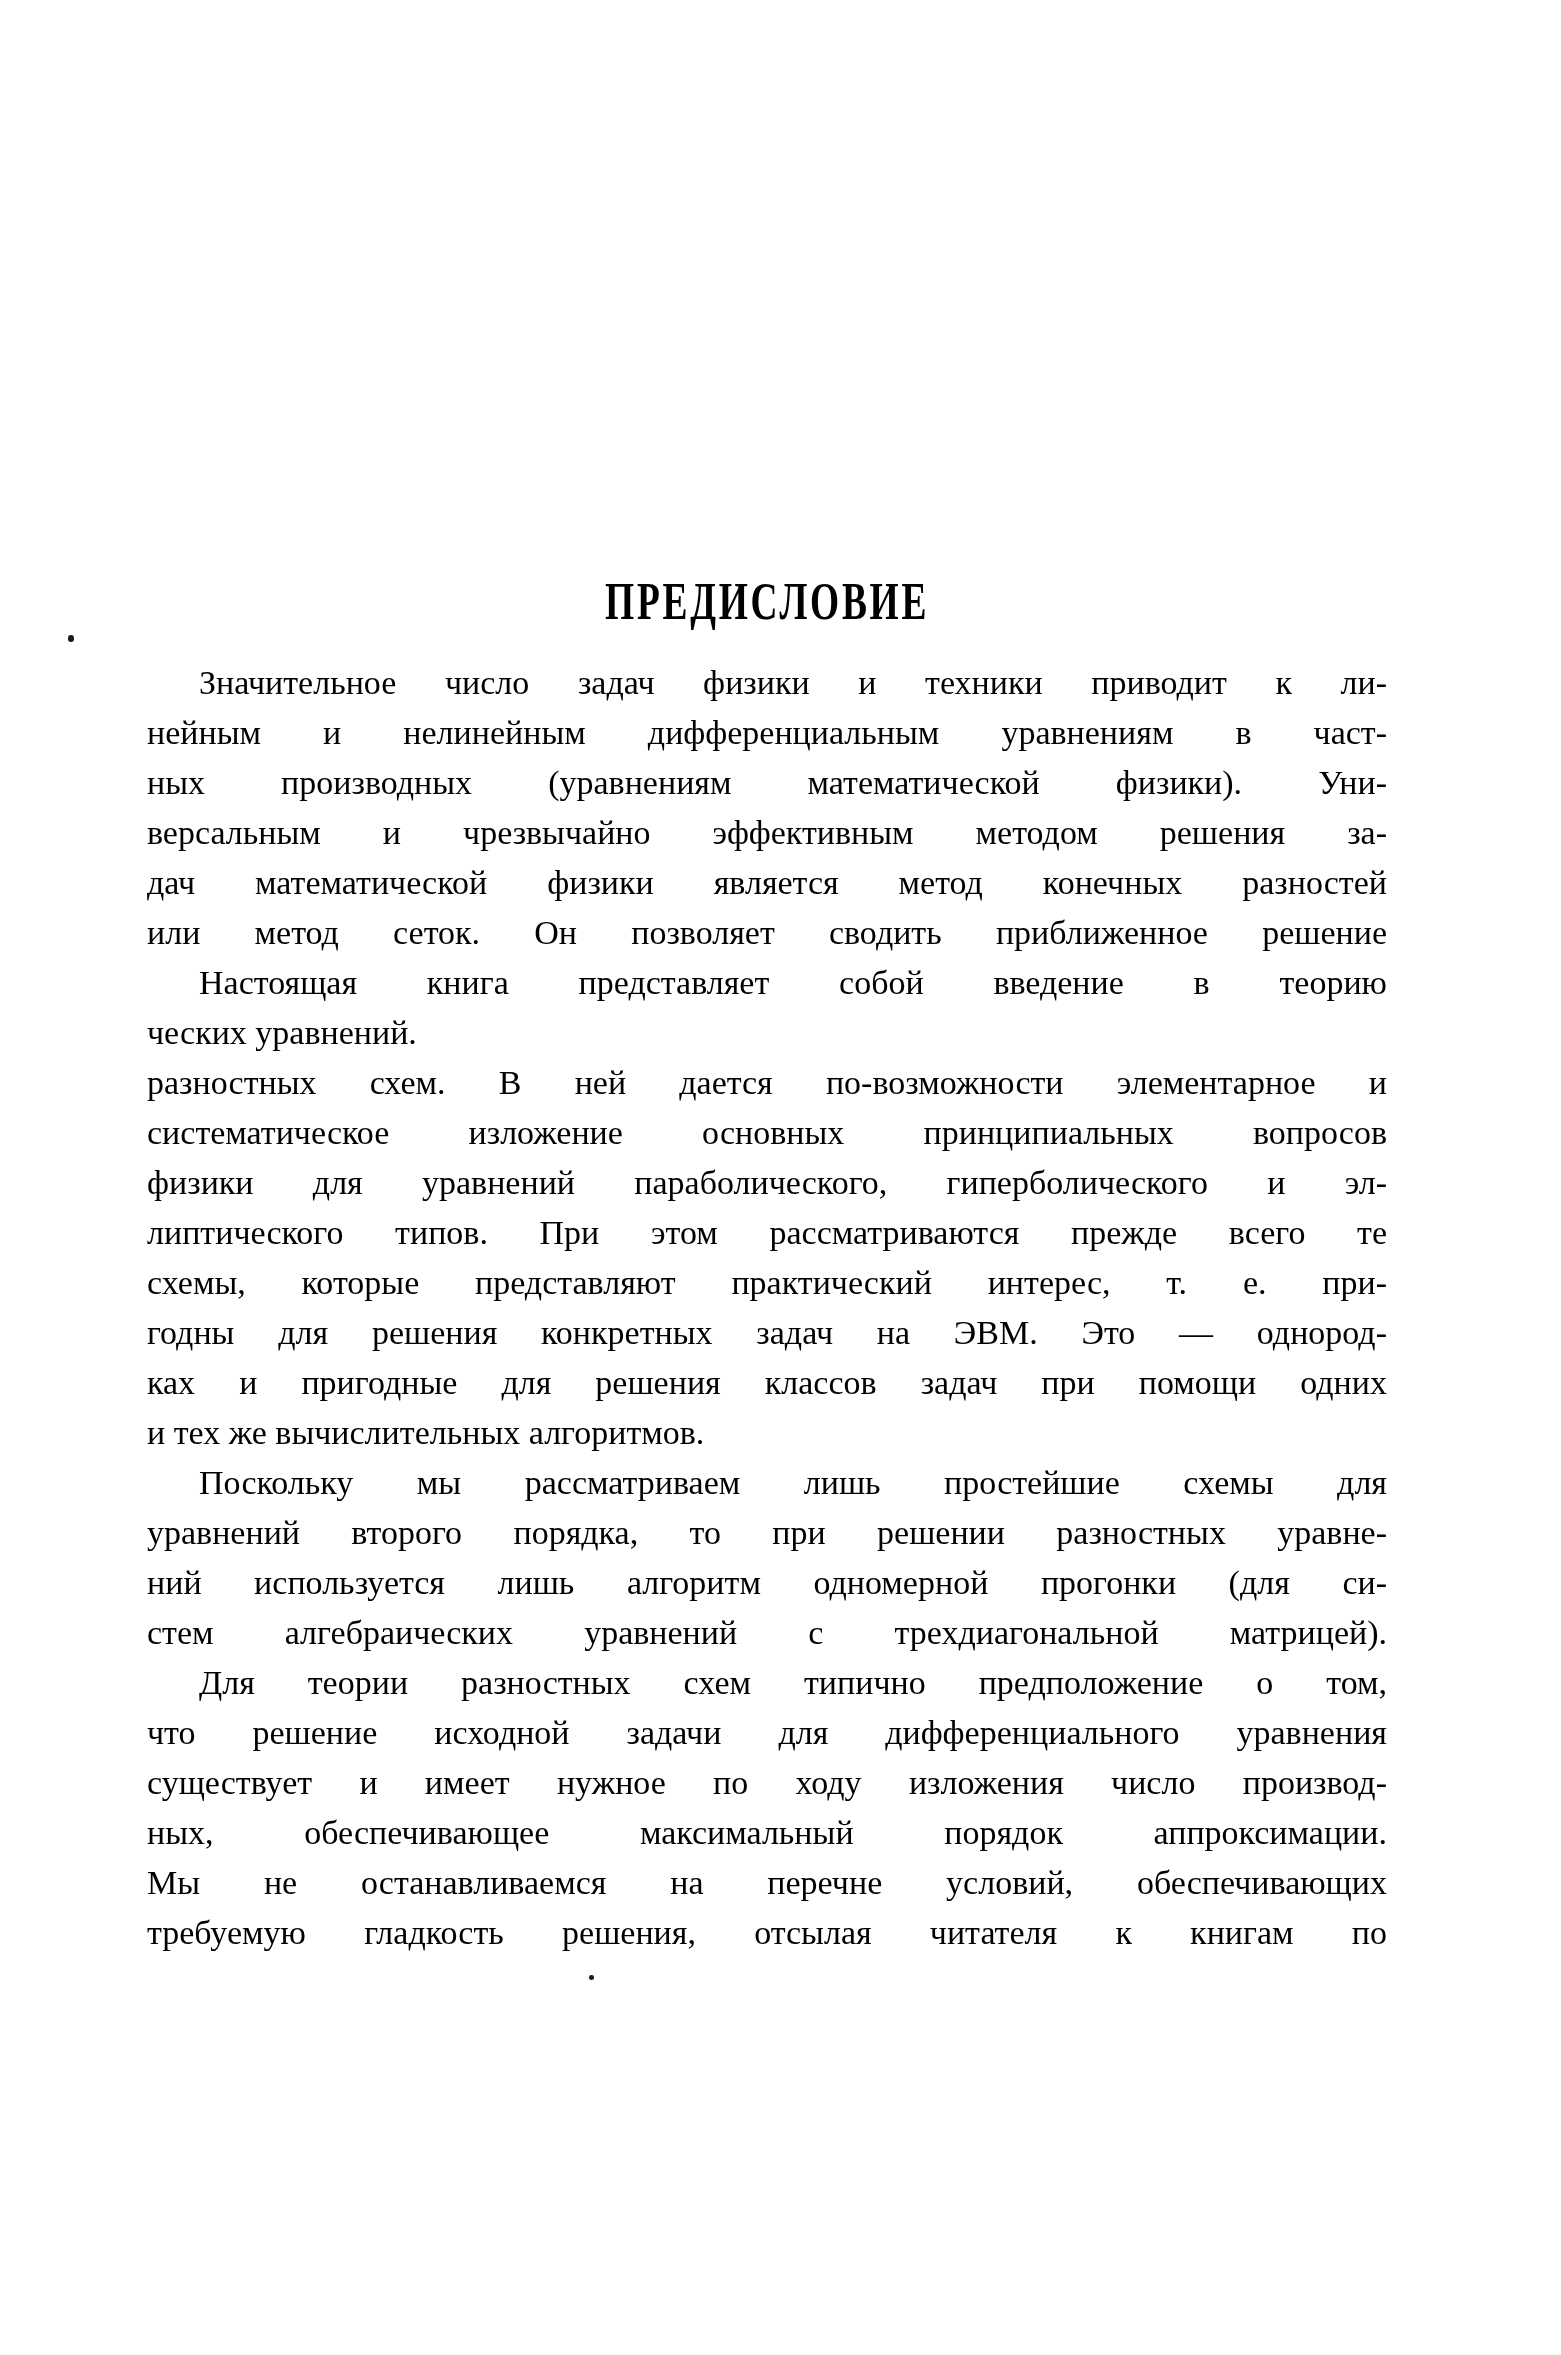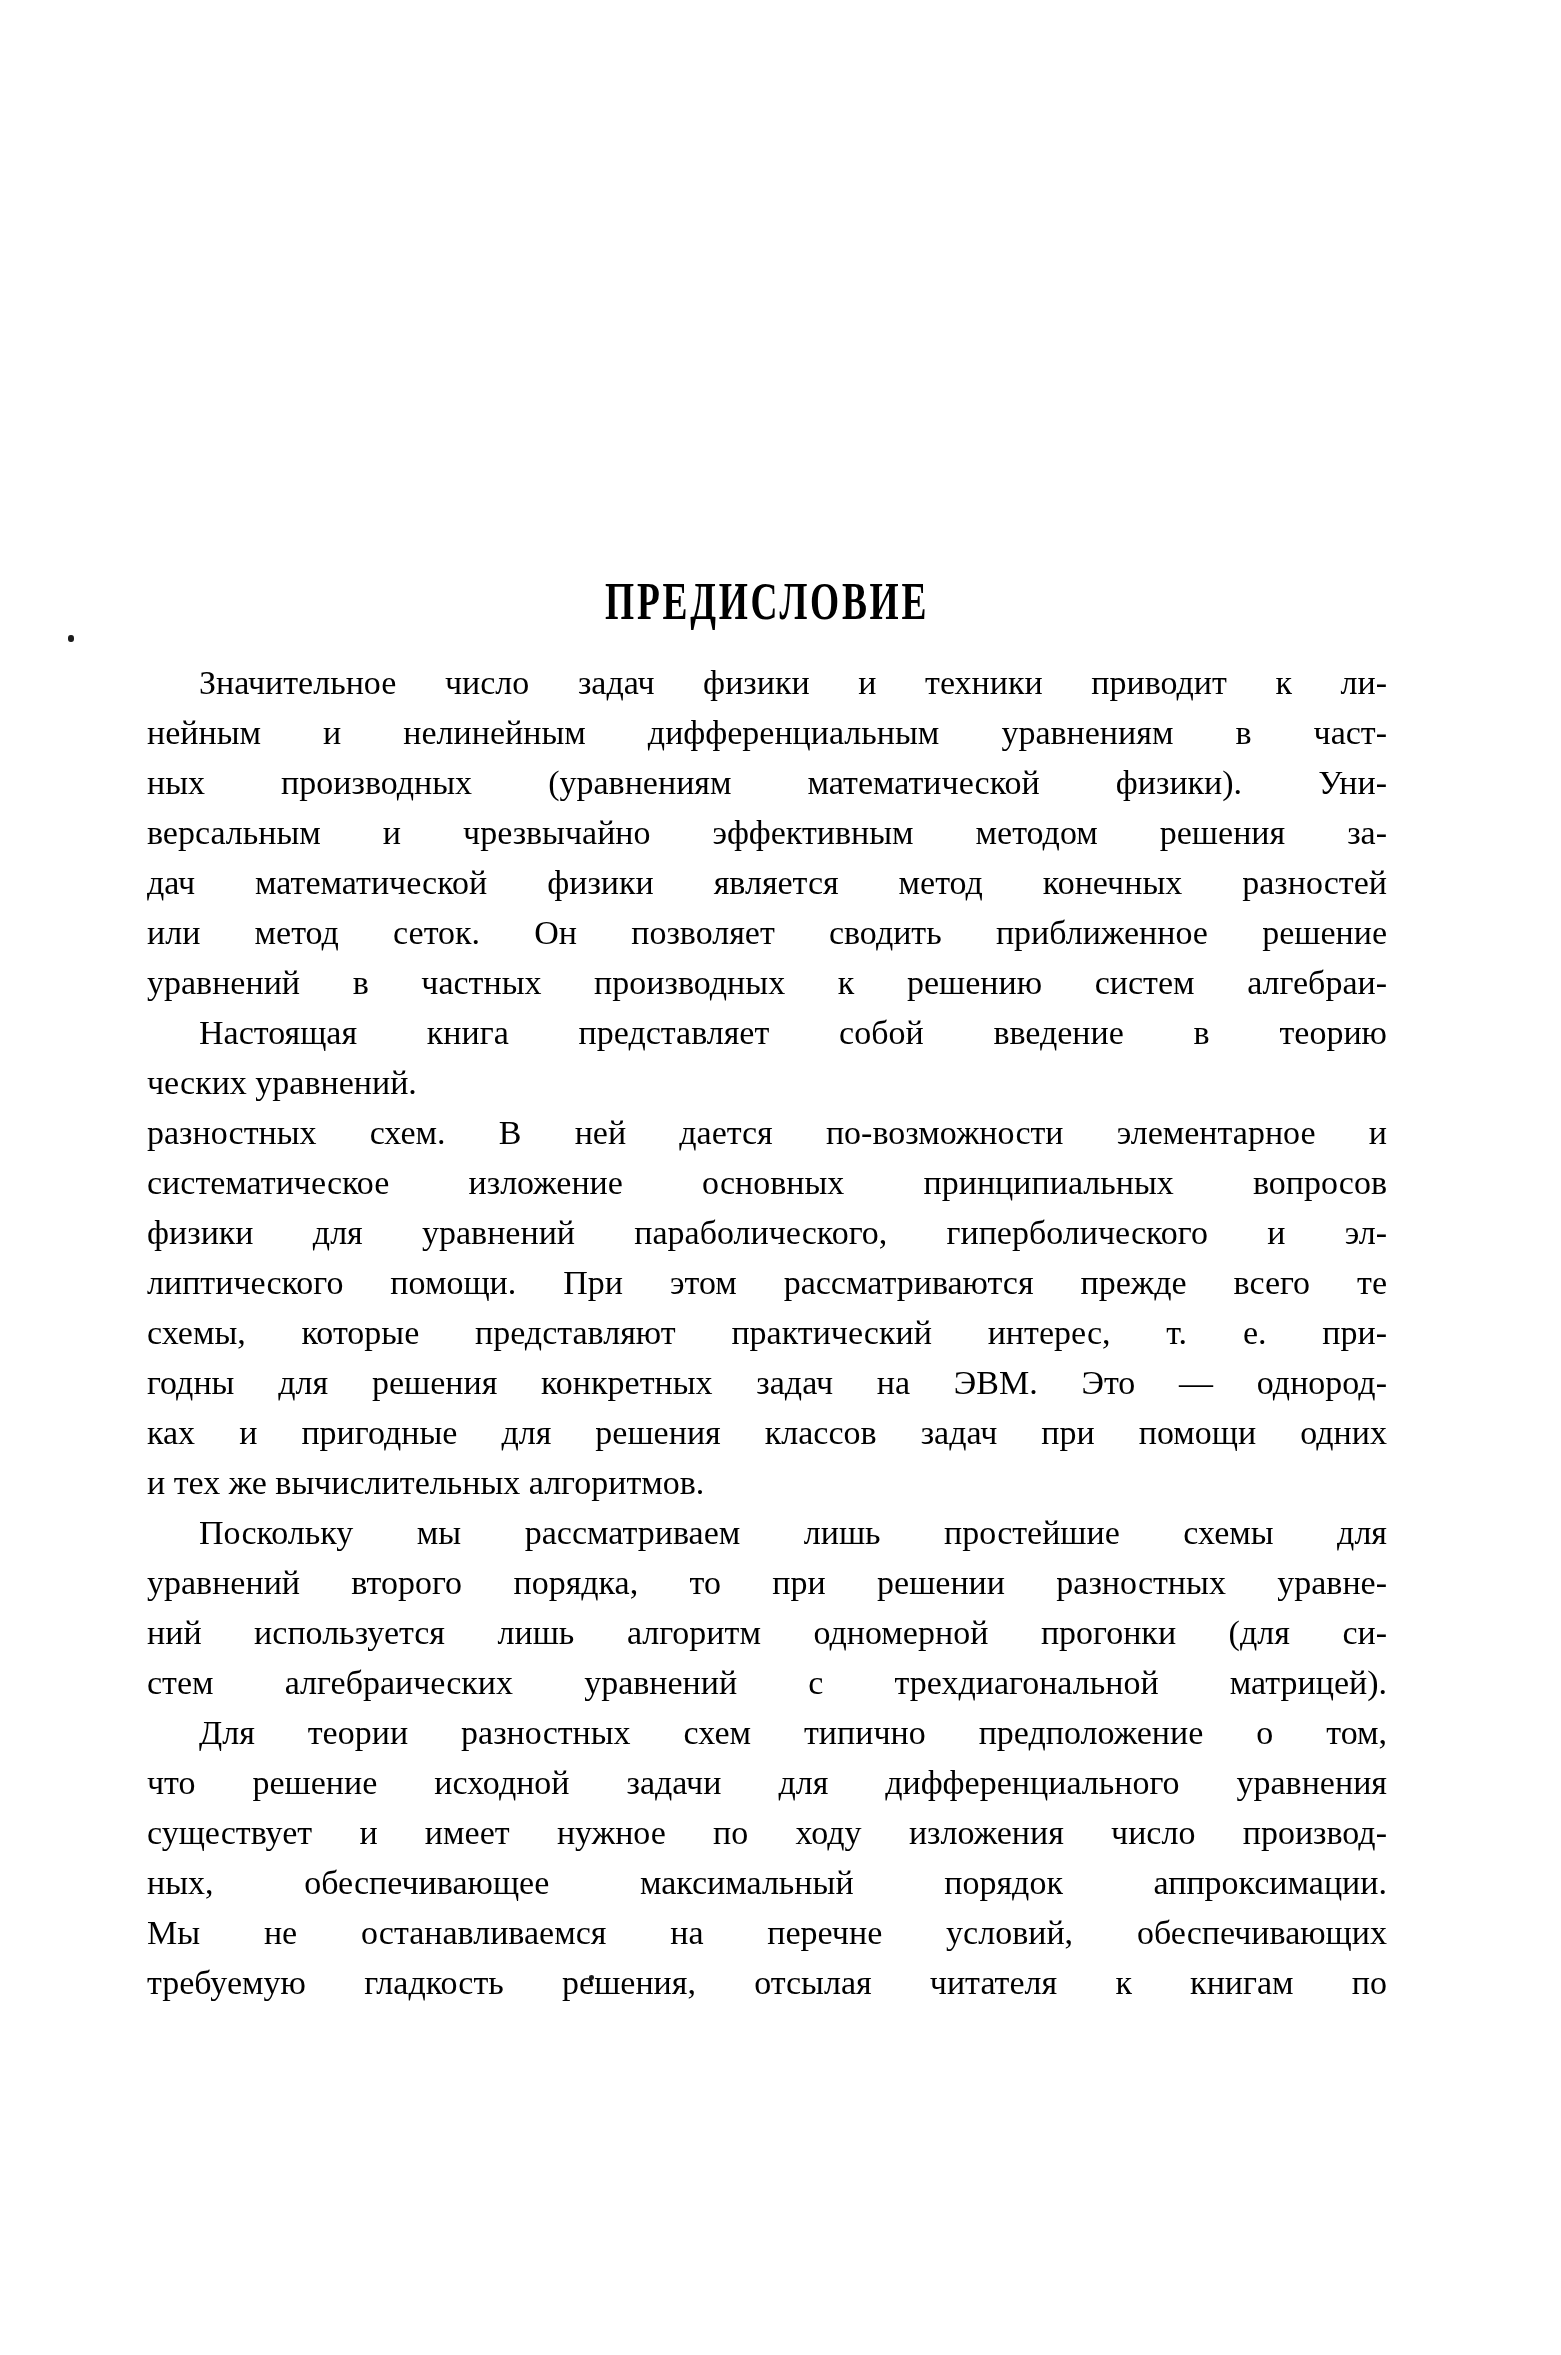--- a/index.html
+++ b/index.html
@@ -74,27 +74,26 @@
     <span class="squeeze">ПРЕДИСЛОВИЕ</span>
   </div>
 
   <div class="text-block">
       <div class="line indent">Значительное число задач физики и техники приводит к ли-</div>
       <div class="line">нейным и нелинейным дифференциальным уравнениям в част-</div>
       <div class="line">ных производных (уравнениям математической физики). Уни-</div>
       <div class="line">версальным и чрезвычайно эффективным методом решения за-</div>
       <div class="line">дач математической физики является метод конечных разностей</div>
       <div class="line">или метод сеток. Он позволяет сводить приближенное решение</div>
-      <div class="line">уравнений в частных производных к решению систем алгебраи-</div>
       <div class="line indent">Настоящая книга представляет собой введение в теорию</div>
       <div class="line flush">ческих уравнений.</div>
       <div class="line">разностных схем. В ней дается по-возможности элементарное и</div>
       <div class="line">систематическое изложение основных принципиальных вопросов</div>
       <div class="line">физики для уравнений параболического, гиперболического и эл-</div>
-      <div class="line">липтического помощи. При этом рассматриваются прежде всего те</div>
+      <div class="line">липтического типов. При этом рассматриваются прежде всего те</div>
       <div class="line">схемы, которые представляют практический интерес, т. е. при-</div>
       <div class="line">годны для решения конкретных задач на ЭВМ. Это — однород-</div>
       <div class="line">ках и пригодные для решения классов задач при помощи одних</div>
       <div class="line flush">и тех же вычислительных алгоритмов.</div>
       <div class="line indent">Поскольку мы рассматриваем лишь простейшие схемы для</div>
       <div class="line">уравнений второго порядка, то при решении разностных уравне-</div>
       <div class="line">ний используется лишь алгоритм одномерной прогонки (для си-</div>
       <div class="line">стем алгебраических уравнений с трехдиагональной матрицей).</div>
       <div class="line indent">Для теории разностных схем типично предположение о том,</div>
       <div class="line">что решение исходной задачи для дифференциального уравнения</div>

